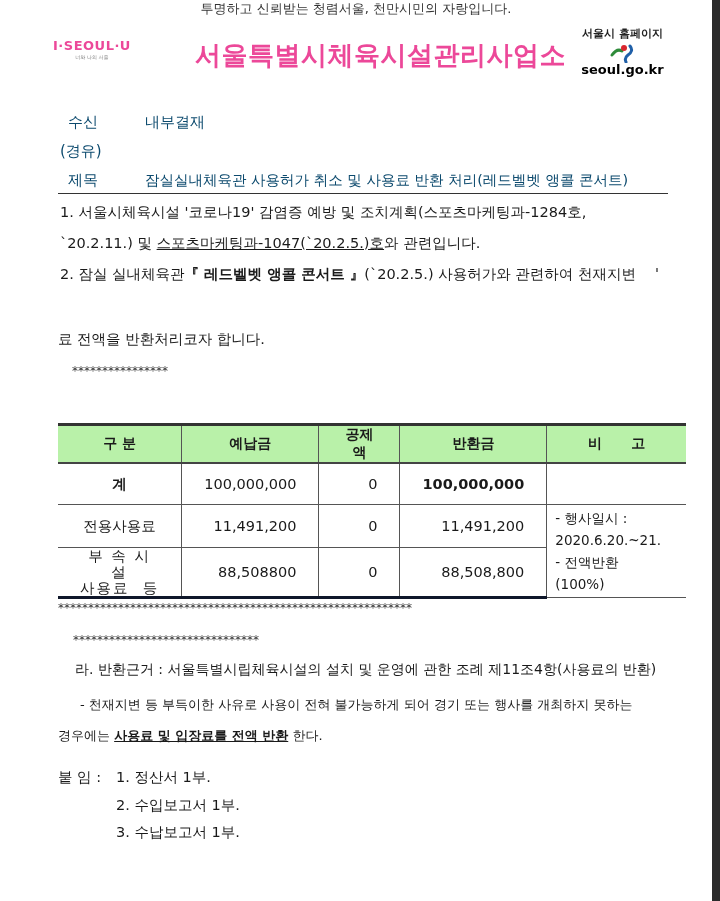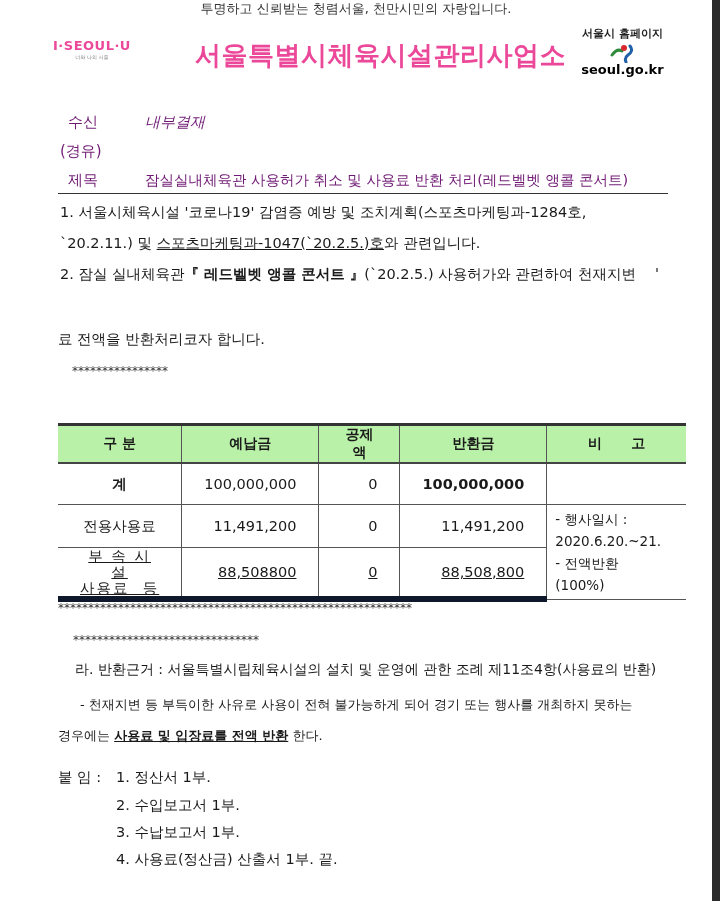--- a/index.html
+++ b/index.html
@@ -18,42 +18,42 @@
   .logo-left .mark { font-family:"DejaVu Sans",sans-serif; font-weight:bold; font-size:13px; color:#ec4899; letter-spacing:0.5px; }
   .logo-left .sub { font-size:5px; color:#777; margin-top:1px; }
 
   .org-title { left:195px; top:38px; font-size:26px; font-weight:bold; color:#ec4899; letter-spacing:0.5px; }
 
   .logo-right { left:575px; top:26px; width:95px; text-align:center; }
   .logo-right .cap { font-size:11px; font-weight:bold; color:#222; }
   .logo-right .emblem { height:20px; margin-top:2px; }
   .logo-right .url { font-size:13px; font-weight:bold; color:#000000; margin-top:-1px; }
 
-  .lbl { font-size:15px; color:#701a75; }
+  .lbl { font-size:15px; color:#0c4a6e; }
   .body-text { font-size:14.5px; color:#1a1a1a; }
   .title-rule { position:absolute; left:58px; top:193px; width:610px; height:0; border-top:1.5px solid #333; }
 
   .u { text-decoration:underline; }
   .b { font-weight:bold; }
 
   table.settle {
     position:absolute; left:58px; top:423px; width:628px;
     border-collapse:collapse; font-size:14.5px;
   }
   table.settle th, table.settle td { border:1px solid #555; padding:0 22px; }
   table.settle tr.head th {
     background:#b9f1a9; font-weight:bold; height:28px; text-align:center;
     border-top:3px solid #333; border-bottom:2px solid #444; font-size:14px;
   }
   table.settle td.c { text-align:center; }
   table.settle td.r { text-align:right; }
   table.settle tr.row-total td { height:40px; }
   table.settle tr.row-1 td { height:42px; }
   table.settle tr.row-2 td { height:44px; }
-  table.settle tr.last td { border-bottom:6px solid #0f172a;text-decoration:underline; }
+  table.settle tr.last td { border-bottom:3px solid #0f172a; }
   table.settle th:first-child, table.settle td:first-child { border-left:none; }
   table.settle th:last-child, table.settle td:last-child { border-right:none; }
   .two-line { line-height:16px; letter-spacing:2px; }
   .note { text-align:left; vertical-align:middle; line-height:22px; font-size:13.5px; padding-left:8px !important; }
 
   .stars { font-size:12px; color:#333; letter-spacing:0px; }
 </style>
 </head>
 <body>
 
@@ -74,21 +74,21 @@
       <svg width="30" height="20" viewBox="0 0 30 20">
         <path d="M4 12 Q9 5 14 8" stroke="#2e8b3a" stroke-width="3" fill="none" stroke-linecap="round"></path>
         <circle cx="16" cy="5" r="3" fill="#d9272e"></circle>
         <path d="M22 3 Q26 8 20 12 Q16 15 18 19" stroke="#1f5fa8" stroke-width="3" fill="none" stroke-linecap="round"></path>
       </svg>
     </div>
     <div class="url">seoul.go.kr</div>
   </div>
 
   <div class="abs lbl" style="left:68px; top:113px;">수신</div>
-  <div class="abs lbl" style="left:145px; top:113px;font-style:italic;">내부결재</div>
+  <div class="abs lbl" style="left:145px; top:113px;">내부결재</div>
   <div class="abs lbl" style="left:60px; top:142px;">(경유)</div>
   <div class="abs lbl" style="left:68px; top:171px;">제목</div>
   <div class="abs lbl" style="left:145px; top:171px; font-size:14.5px;">잠실실내체육관 사용허가 취소 및 사용료 반환 처리(레드벨벳 앵콜 콘서트)</div>
   <div class="title-rule"></div>
 
   <div class="abs body-text" style="left:60px; top:203px;">1.  서울시체육시설  '코로나19'  감염증  예방  및  조치계획(스포츠마케팅과-1284호,</div>
   <div class="abs body-text" style="left:60px; top:234px;">
     <span>`20.2.11.) 및 </span><span class="u">스포츠마케팅과-1047(`20.2.5.)호</span><span>와 관련입니다.</span>
   </div>
 
@@ -151,16 +151,15 @@
   <div class="abs body-text" style="left:75px; top:661px; font-size:14px;">라.  반환근거  :  서울특별시립체육시설의  설치  및  운영에  관한  조례  제11조4항(사용료의  반환)</div>
   <div class="abs body-text" style="left:58px; top:727px; font-size:13px;">
     <span>경우에는 </span><span class="b u">사용료  및  입장료를  전액  반환</span><span> 한다.</span>
   </div>
   <div class="abs body-text" style="left:80px; top:696px; font-size:13px;">- 천재지변  등  부득이한  사유로  사용이  전혀  불가능하게  되어  경기  또는  행사를  개최하지  못하는</div>
 
   <div class="abs body-text" style="left:58px; top:768px;">붙  임  :</div>
   <div class="abs body-text" style="left:116px; top:768px;">1.  정산서  1부.</div>
   <div class="abs body-text" style="left:116px; top:796px;">2.  수입보고서  1부.</div>
   <div class="abs body-text" style="left:116px; top:823px;">3.  수납보고서  1부.</div>
-  <div class="abs body-text" style="left:116px; top:850px;">4.  사용료(정산금)  산출서  1부.  끝.</div>
 </div>
 
 <div class="right-edge"></div>
 
 </body></html>

